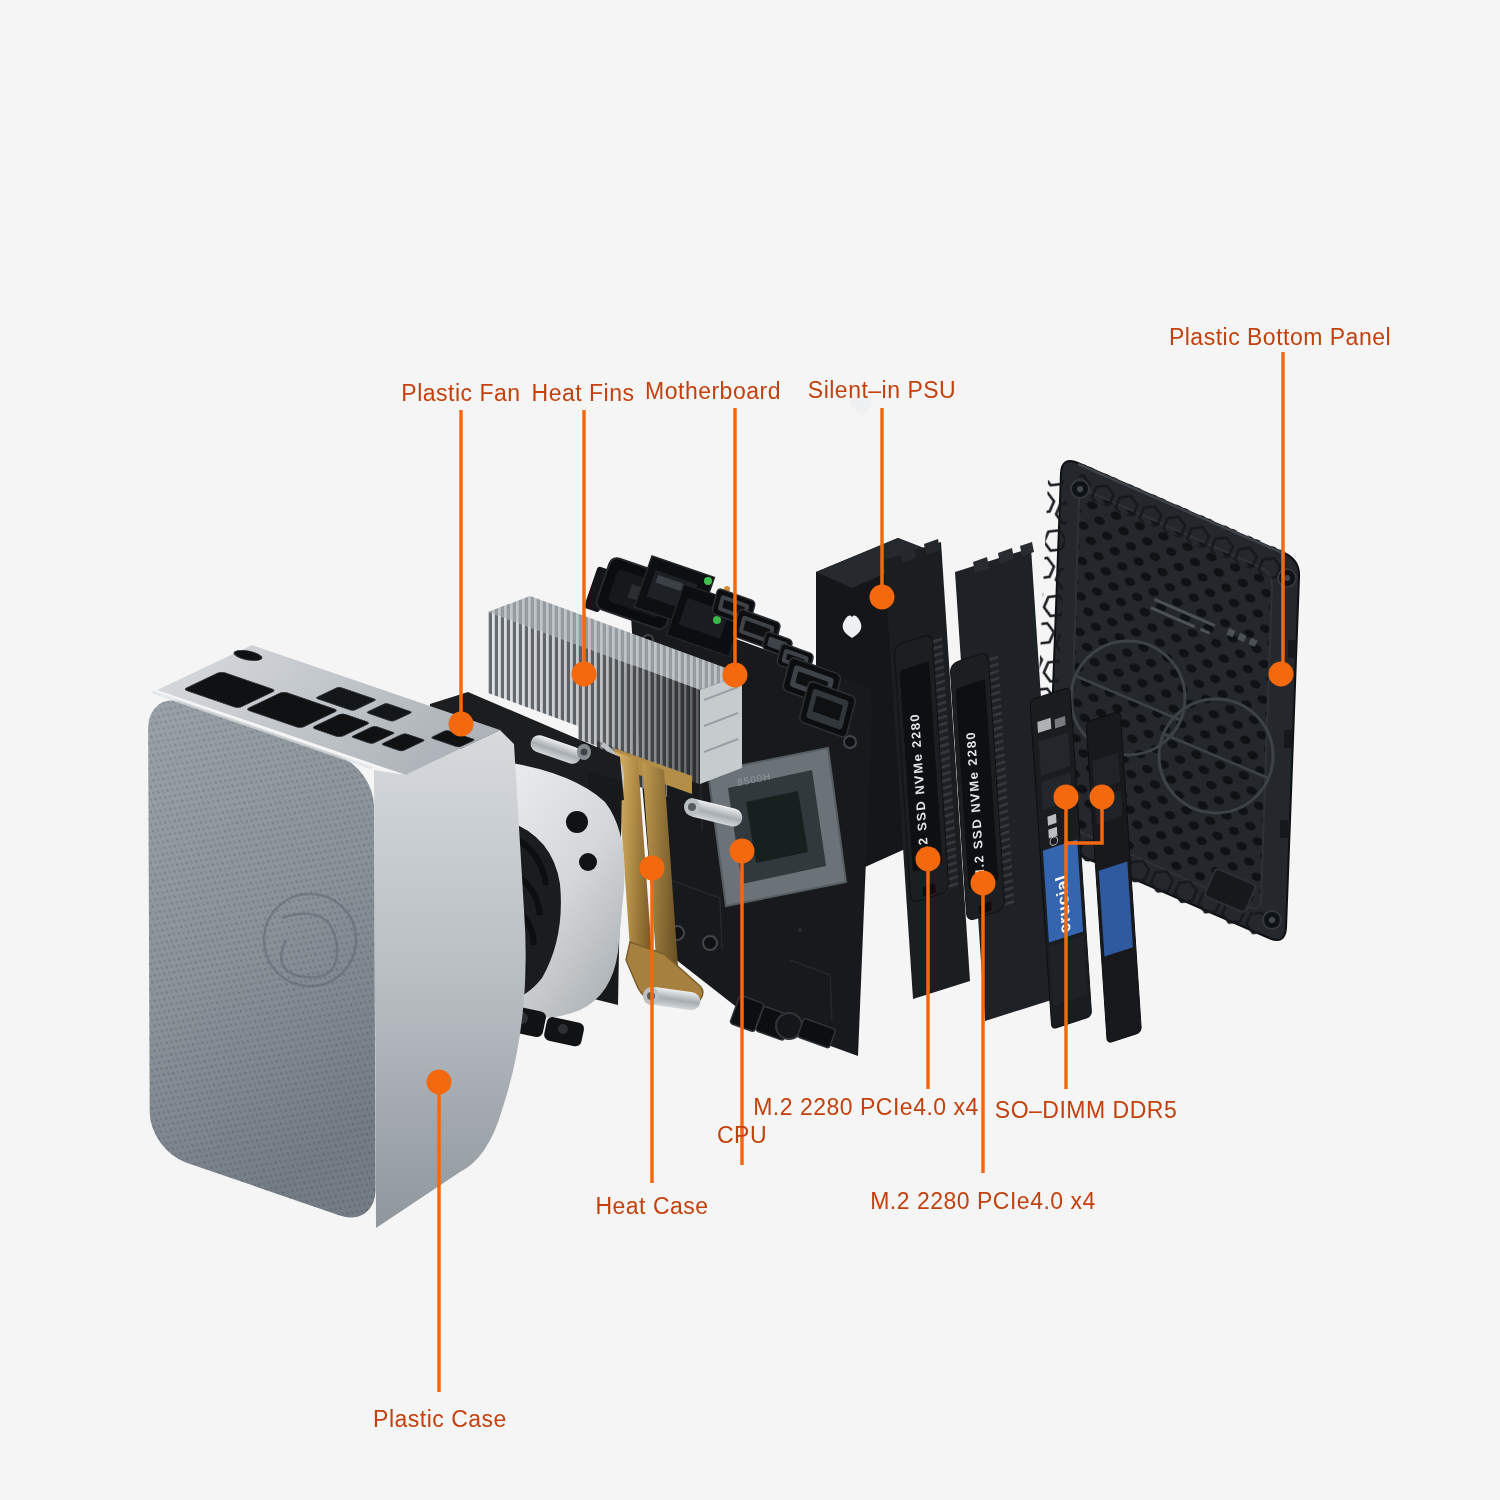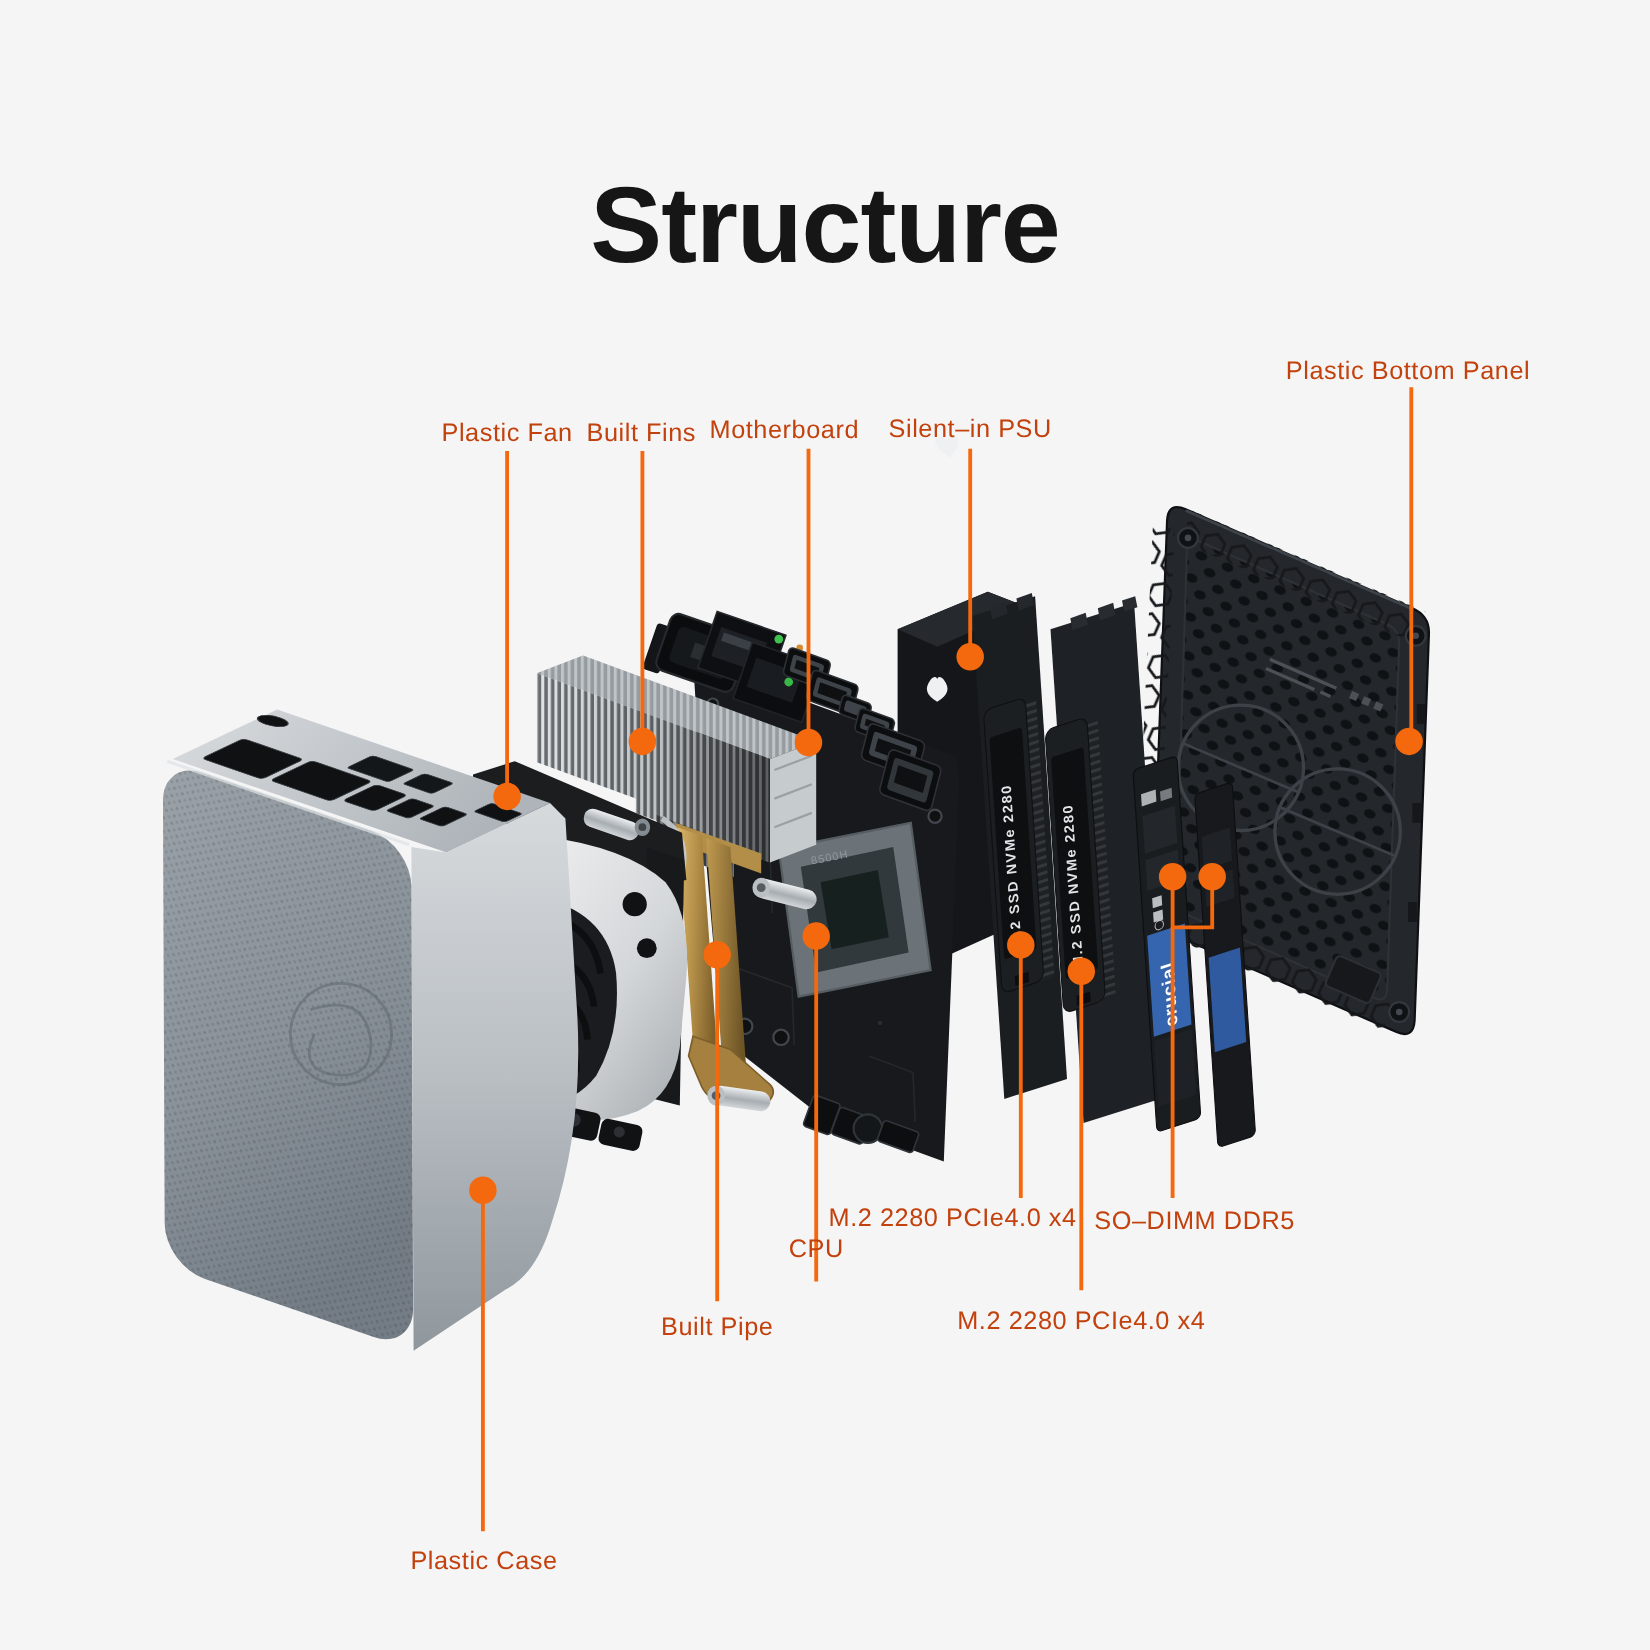--- a/index.html
+++ b/index.html
@@ -13,21 +13,20 @@
       font-size:23px;color:#c2410c;letter-spacing:0.5px;}
   .ssd-mark{font-size:13px;font-weight:bold;font-style:italic;letter-spacing:1.5px;fill:#E3E5E7;}
   .ram-mark{font-size:17px;font-weight:bold;letter-spacing:0.5px;fill:#FFFFFF;}
   .cpu-mark{font-size:10px;fill:#8F979C;letter-spacing:1px;}
 </style>
 </head>
 <body>
 
 <div class="stage">
 
-<h1 class="page-title">Structure</h1>
 
 <svg class="scene" viewBox="0 0 1500 1500">
   <defs>
     <linearGradient id="caseGrad" x1="0" y1="0" x2="0.55" y2="1">
       <stop offset="0" stop-color="#9BA3A9"></stop>
           <stop offset="0.55" stop-color="#8A929A"></stop>
           <stop offset="1" stop-color="#747D86"></stop>
     </linearGradient>
     <linearGradient id="caseRightGrad" x1="0" y1="0" x2="0" y2="1">
       <stop offset="0" stop-color="#D6DADD"></stop>
@@ -378,24 +377,24 @@
     <circle cx="983" cy="883" r="12.5"></circle>
     <circle cx="1066" cy="797" r="12.5"></circle>
     <circle cx="1102" cy="797" r="12.5"></circle>
     <circle cx="652" cy="868" r="12.5"></circle>
     <circle cx="742" cy="851" r="12.5"></circle>
     <circle cx="439" cy="1082" r="12.5"></circle>
   </g>
 </svg>
 
 <div class="callout" style="left:461px;top:393px">Plastic Fan</div>
-<div class="callout" style="left:583px;top:393px">Built Fins</div>
+<div class="callout" style="left:583px;top:393px">Heat Fins</div>
 <div class="callout" style="left:713px;top:391px">Motherboard</div>
 <div class="callout" style="left:882px;top:390px">Silent–in PSU</div>
 <div class="callout" style="left:1280px;top:337px">Plastic Bottom Panel</div>
 <div class="callout" style="left:866px;top:1107px">M.2 2280 PCIe4.0 x4</div>
 <div class="callout" style="left:1086px;top:1110px">SO–DIMM DDR5</div>
-<div class="callout" style="left:652px;top:1206px">Built Pipe</div>
+<div class="callout" style="left:652px;top:1206px">Heat Case</div>
 <div class="callout" style="left:742px;top:1135px">CPU</div>
 <div class="callout" style="left:983px;top:1201px">M.2 2280 PCIe4.0 x4</div>
 <div class="callout" style="left:440px;top:1419px">Plastic Case</div>
 
 </div>
 
 </body></html>

